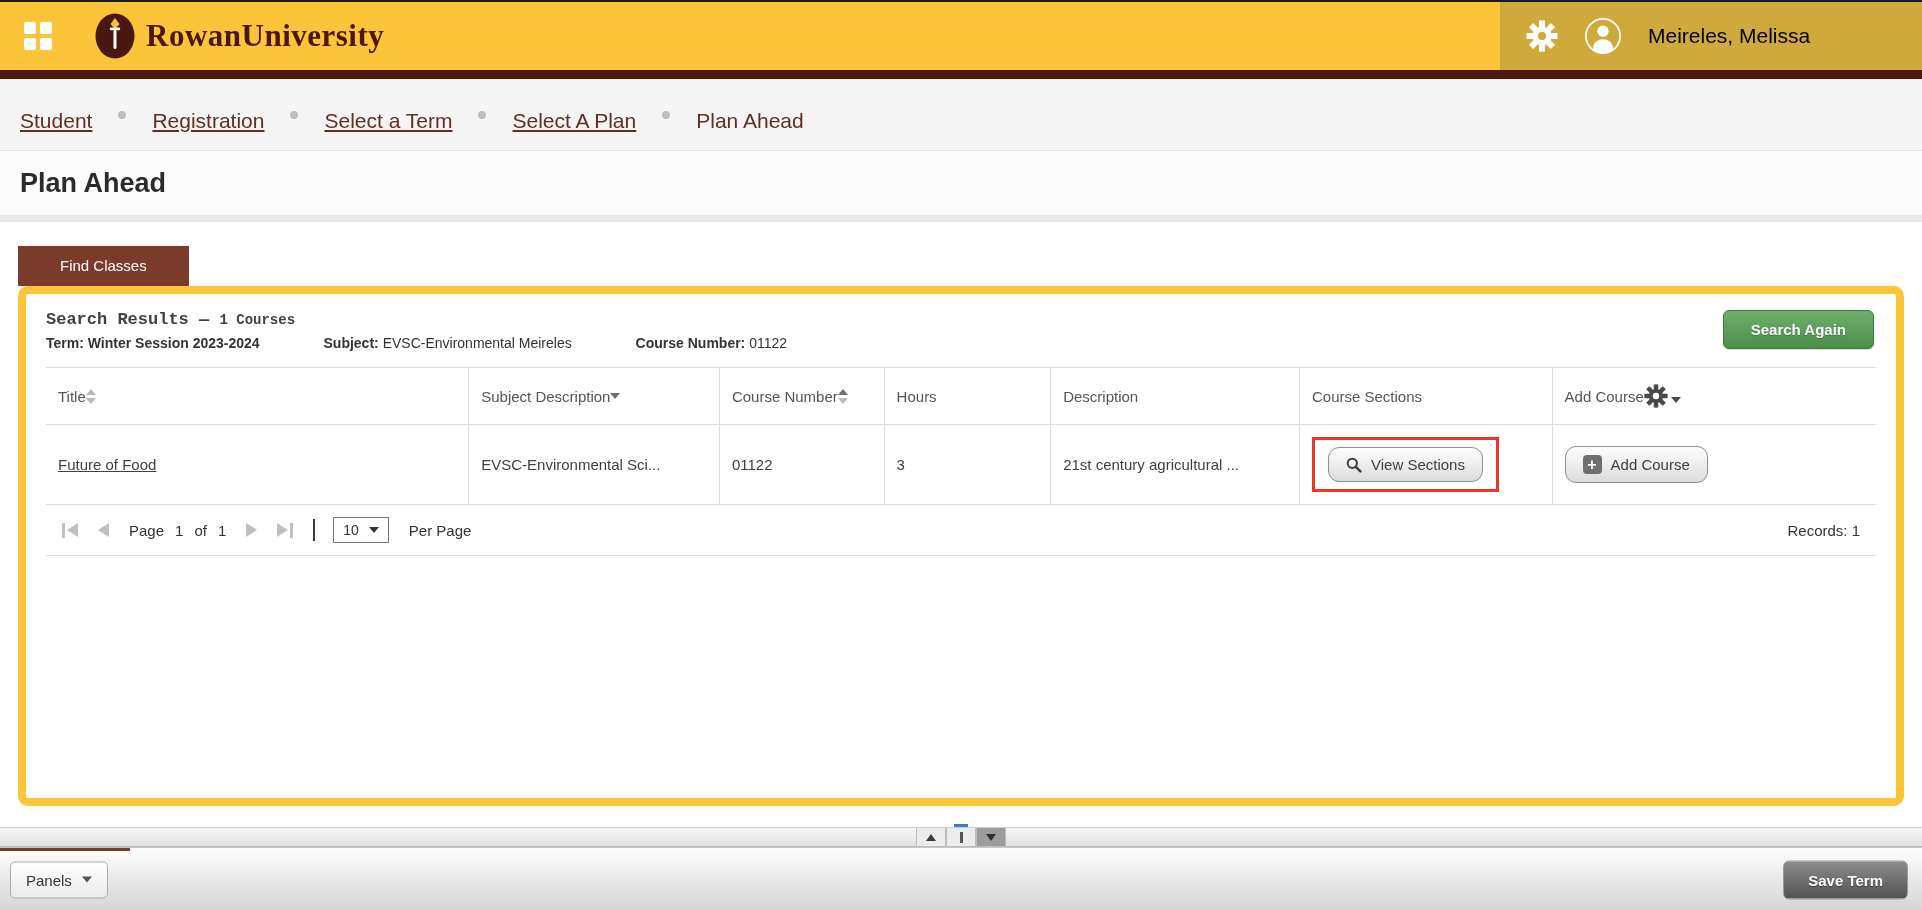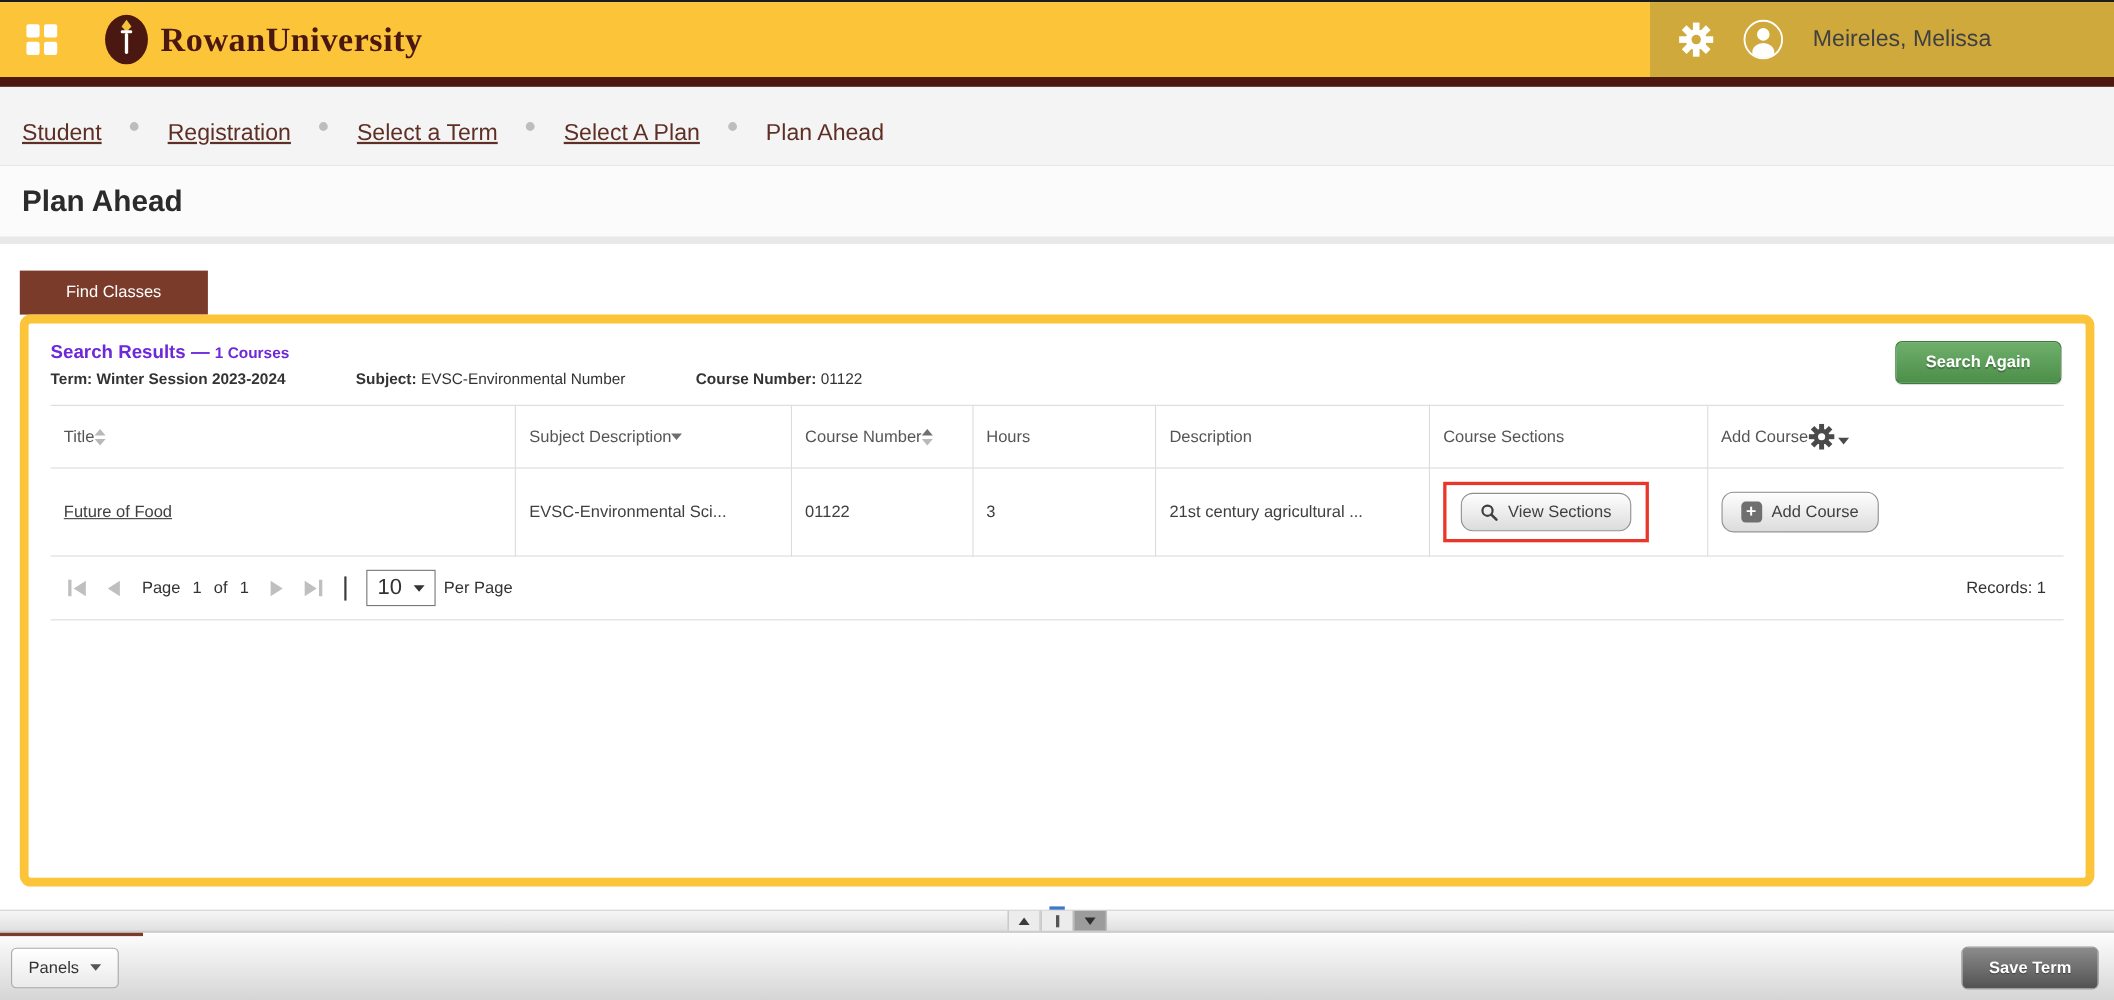--- a/index.html
+++ b/index.html
@@ -13,41 +13,41 @@
 
   
   .topbar { height:68px; background:#FCC438; display:flex; align-items:stretch; flex:none; }
   .grid-icon { width:28px; height:28px; display:grid; grid-template-columns:12px 12px; grid-template-rows:12px 12px; gap:4px; align-self:center; margin-left:24px; cursor:pointer; }
   .grid-icon span { background:#fff; border-radius:2px; }
   .brand { display:flex; align-items:center; margin-left:42px; gap:10px; }
   .brand-text { font-family:"Liberation Serif", serif; font-weight:bold; font-size:31px; color:#4A1810; letter-spacing:0.5px; }
   .topbar-right { margin-left:auto; width:422px; background:#CFA93C; display:flex; align-items:center; padding:0 18px 0 26px; gap:26px; }
   .hdr-gear { cursor:pointer; display:flex; }
   .avatar { cursor:pointer; display:flex; }
-  .user-name { color:#404040; font-size:21px; white-space:nowrap; cursor:pointer; }
+  .user-name { color:#000000; font-size:21px; white-space:nowrap; cursor:pointer; }
 
   .brown-bar { height:9px; background:#4D180E; flex:none; }
 
   
   .breadcrumb { height:72px; background:#F4F4F4; display:flex; align-items:center; padding-left:20px; gap:26px; font-size:21px; flex:none; border-bottom:1px solid #E6E6E6; }
   .crumb { color:#5E2F25; text-decoration:underline; cursor:pointer; white-space:nowrap;margin-top:13px; }
   .crumb.current { text-decoration:none; cursor:default; }
   .crumb-dot { width:8px; height:8px; border-radius:50%; background:#BDBDBD; flex:none; }
 
   
   .title-bar { height:71px; background:#FBFBFB; border-bottom:7px solid #E9E9E9; display:flex; align-items:center; padding-left:20px; flex:none; }
   .page-title { font-size:27px; font-weight:600; color:#2B2B2B; }
 
   
   .content { flex:none; height:605px; background:#fff; padding-top:24px; }
   .tab-find { display:inline-block; margin-left:18px; background:#7A3B2B; color:#fff; font-size:15px; padding:11px 42px 12px; cursor:pointer; }
   .panel { margin:0 18px; height:520px; border:8px solid #FCC438; border-radius:10px; background:#fff; padding:16px 20px; position:relative; }
 
   .results-head { position:relative; }
-  .res-line1 { font-size:17px; font-weight:bold; color:#6d28d9; }
+  .res-line1 { font-size:17px; font-weight:bold; color:#404040;font-family:Liberation Mono, monospace; }
   .res-count { font-size:14px; }
   .res-line2 { margin-top:6px; font-size:14px; color:#333; }
   .res-line2 .seg { margin-right:60px; }
   .res-line2 b { font-weight:bold; }
   .btn-green { position:absolute; top:0; right:2px; padding:10px 27px; font-size:15px; font-weight:bold; color:#fff;
     background:linear-gradient(#6FAF6C,#4C8F49); border:1px solid #3D7A3D; border-radius:6px; cursor:pointer;
     text-shadow:0 1px 1px rgba(0,0,0,0.25); box-shadow:0 1px 1px rgba(0,0,0,0.15); }
 
   
   table.results { width:100%; border-collapse:collapse; margin-top:16px; table-layout:fixed; }
@@ -74,21 +74,21 @@
 
   
   td.pager-cell { border-bottom:1px solid #DCDCDC; padding:12px 16px; }
   .pager { display:flex; align-items:center; font-size:15px; color:#333; }
   .pg-ico { display:inline-flex; align-items:center; gap:2px; margin-right:20px; cursor:pointer; }
   .pg-bar { width:3px; height:15px; background:#BFBFBF; }
   .pg-left  { width:0;height:0;border-top:7px solid transparent;border-bottom:7px solid transparent;border-right:11px solid #BFBFBF; }
   .pg-right { width:0;height:0;border-top:7px solid transparent;border-bottom:7px solid transparent;border-left:11px solid #BFBFBF; }
   .pg-text { display:inline-flex; gap:11px; margin-right:20px; }
   .pg-sep { width:2px; height:22px; background:#3C3C3C; margin-right:18px; }
-  .pp-select { display:inline-flex; align-items:center; gap:10px; border:1px solid #767676; background:#fff; padding:4px 9px; font-size:20px; cursor:pointer; margin-right:8px; }
+  .pp-select { display:inline-flex; align-items:center; gap:10px; border:1px solid #767676; background:#fff; padding:4px 9px; font-size:14px; cursor:pointer; margin-right:20px; }
   .pp-caret { width:0;height:0;border-left:5px solid transparent;border-right:5px solid transparent;border-top:6px solid #333; }
   .records { margin-left:auto; font-size:15px; color:#333; }
 
   
   .splitter { height:20px; background:linear-gradient(#F6F6F6,#E0E0E0); border-top:1px solid #CFCFCF; border-bottom:1px solid #BDBDBD; position:relative; flex:none; }
   .split-controls { position:absolute; left:50%; top:0; transform:translateX(-50%); height:100%; display:flex; }
   .split-btn { width:30px; height:100%; display:flex; align-items:center; justify-content:center; border:1px solid #BDBDBD; border-top:none; border-bottom:none; background:#ECECEC; cursor:pointer; position:relative; }
   .split-btn.pressed { background:#9C9C9C; }
   .sp-up { width:0;height:0;border-left:5px solid transparent;border-right:5px solid transparent;border-bottom:7px solid #3A3A3A; }
   .sp-down { width:0;height:0;border-left:5px solid transparent;border-right:5px solid transparent;border-top:7px solid #2E2E2E; }
@@ -186,21 +186,21 @@
         <span>Search Results —</span>
         <span class="res-count">1 Courses</span>
       </div>
       <div class="res-line2">
         <span class="seg">
           <b>Term:</b>
           <b>Winter Session 2023-2024</b>
         </span>
         <span class="seg">
           <b>Subject:</b>
-          <span>EVSC-Environmental Number</span>
+          <span>EVSC-Environmental Meireles</span>
         </span>
         <span class="seg">
           <b>Course Number:</b>
           <span>01122</span>
         </span>
       </div>
       <button class="btn-green">Search Again</button>
     </div>
 
     <table class="results">

